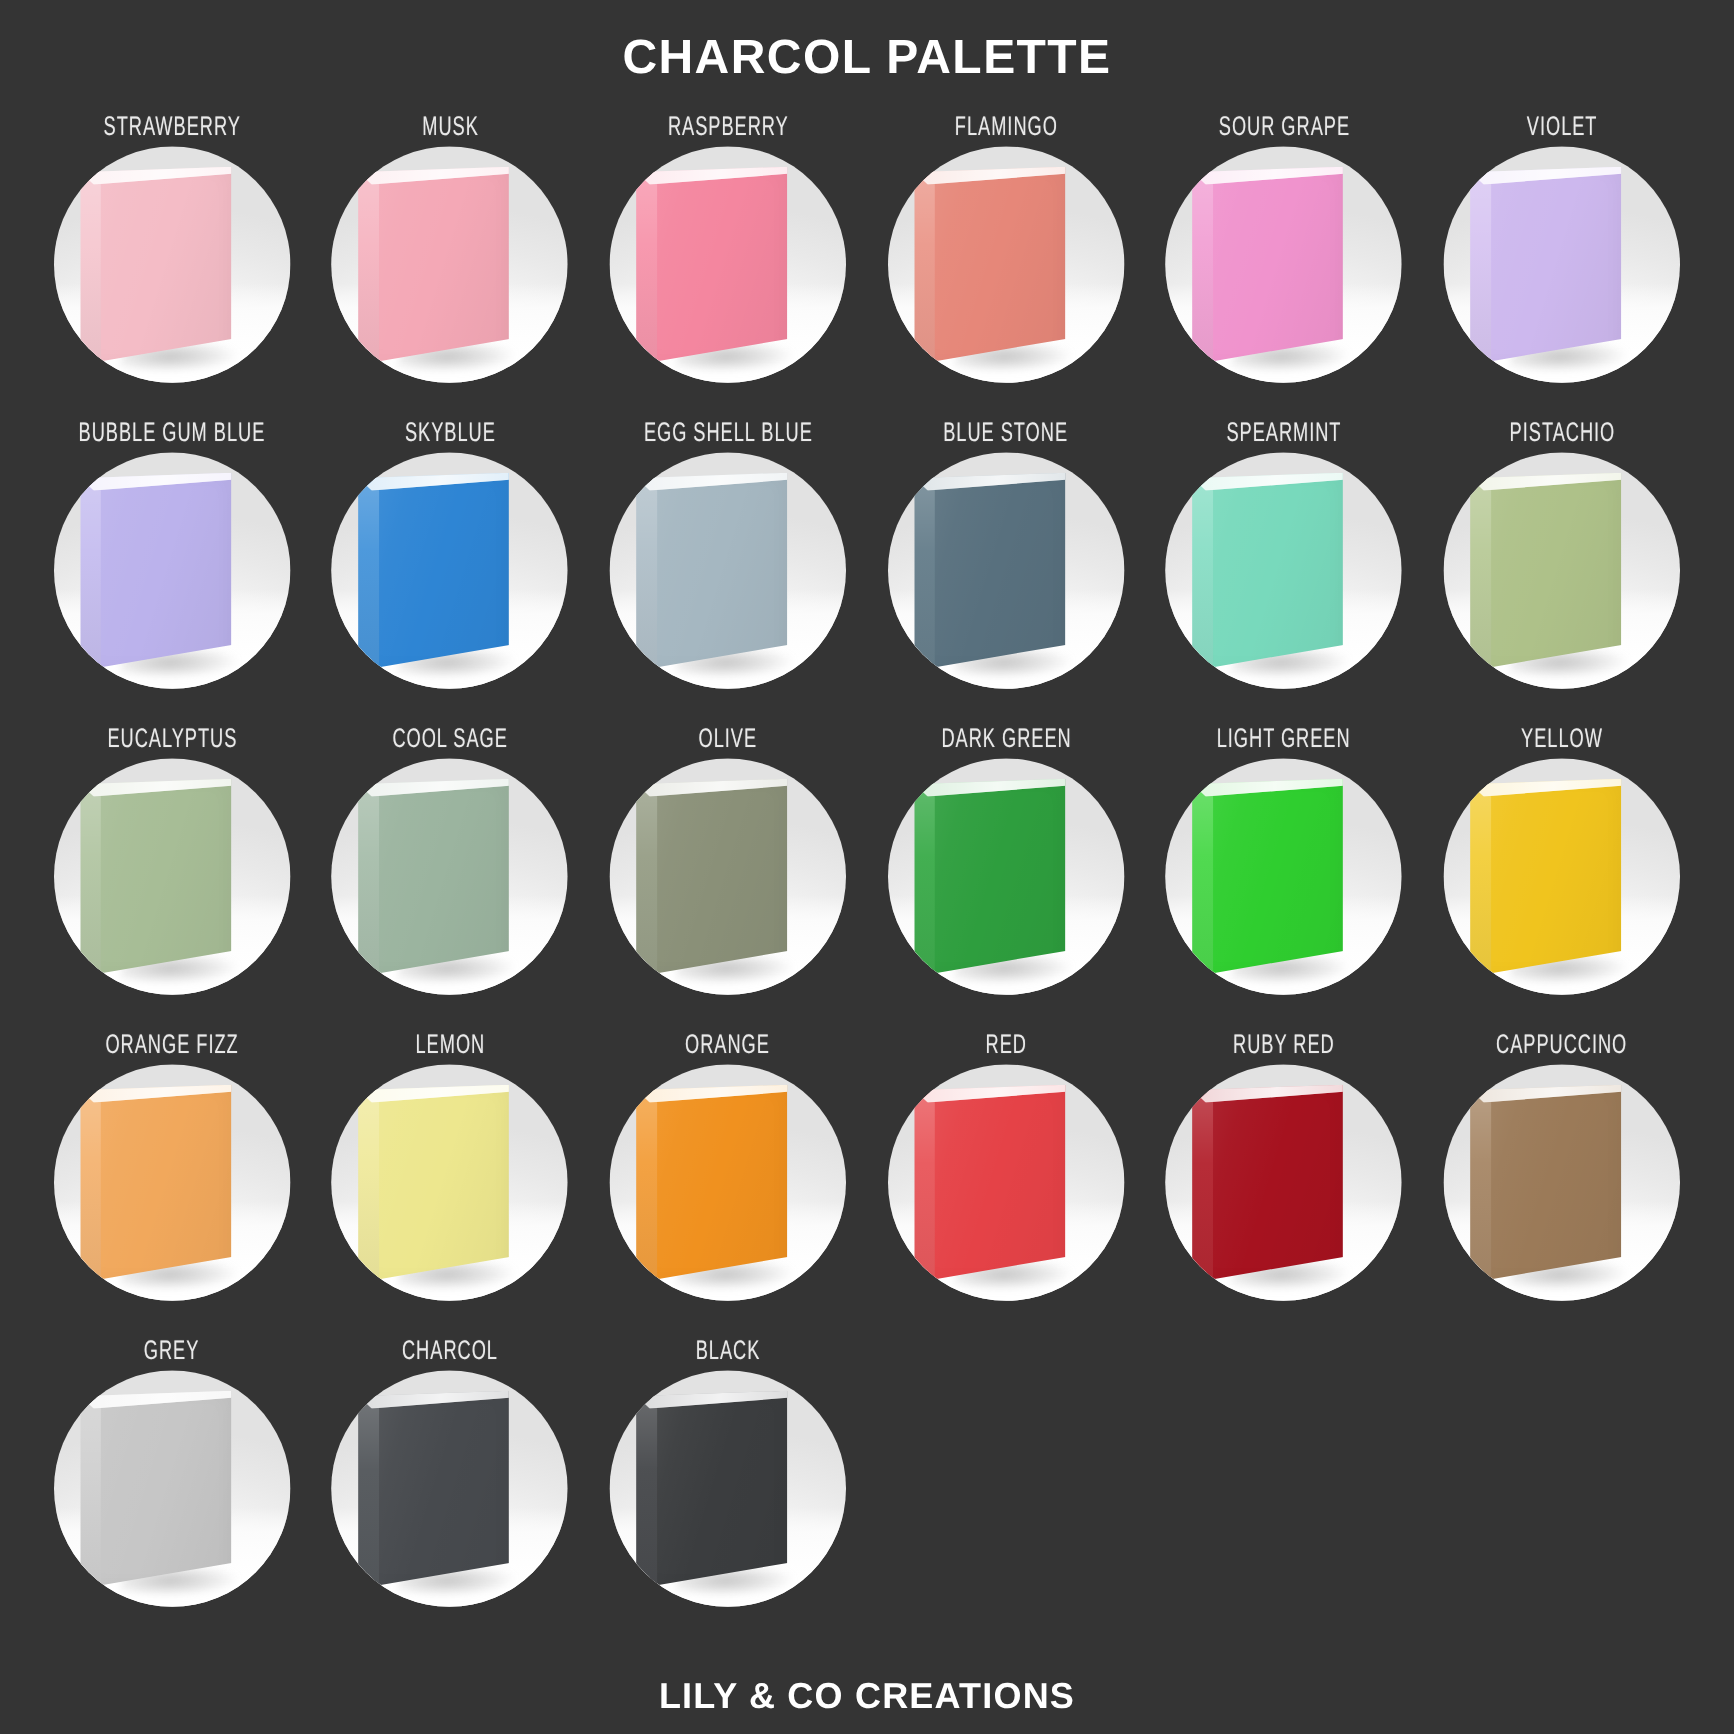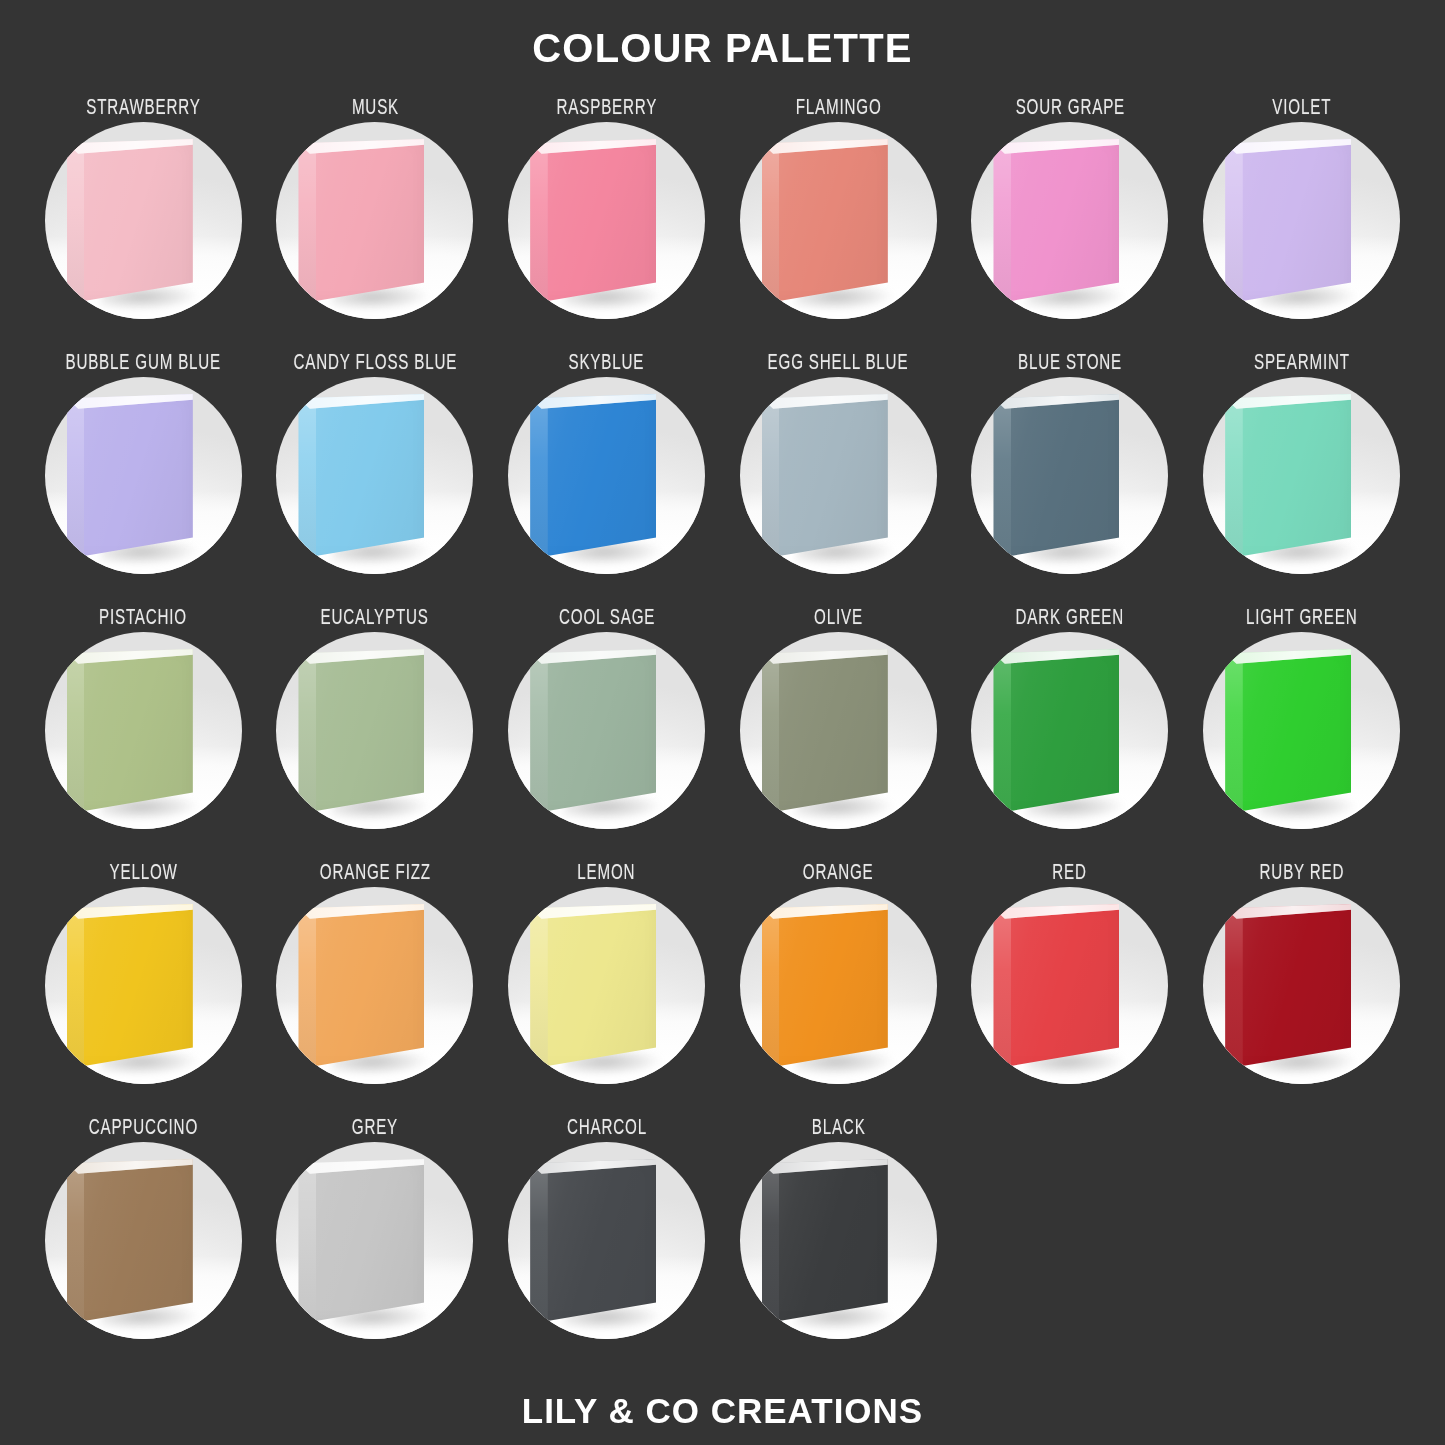--- a/index.html
+++ b/index.html
@@ -138,30 +138,30 @@
   }
 
   
   #brand-footer {
     position: absolute;
     left: 0;
     right: 0;
     bottom: 14px;
     text-align: center;
     color: #ffffff;
-    font-size: 35px;
+    font-size: 30px;
     font-weight: bold;
     letter-spacing: 1.0px;
     font-family: "Liberation Sans", sans-serif;
   }
 </style>
 </head>
 <body>
 
-<div id="palette-title">COLOUR PALETTE</div>
+<div id="palette-title">CHARCOL PALETTE</div>
 
 <div id="swatch-grid">
     <div class="swatch-cell">
       <div class="swatch-label">STRAWBERRY</div>
       <div class="swatch-circle">
         <div class="circle-floor"></div>
         <div class="sheet" style="--c-face: #F4BCC6; --c-edge: #F6C9D1; --c-top: #FBE3E7;">
           <div class="sheet-shadow"></div>
           <div class="sheet-face"></div>
           <div class="sheet-edge"></div>
@@ -235,32 +235,20 @@
         <div class="circle-floor"></div>
         <div class="sheet" style="--c-face: #BBB2EC; --c-edge: #C7BFF0; --c-top: #E8E4FA;">
           <div class="sheet-shadow"></div>
           <div class="sheet-face"></div>
           <div class="sheet-edge"></div>
           <div class="sheet-top"></div>
         </div>
       </div>
     </div>
     <div class="swatch-cell">
-      <div class="swatch-label">CANDY FLOSS BLUE</div>
-      <div class="swatch-circle">
-        <div class="circle-floor"></div>
-        <div class="sheet" style="--c-face: #82CBEC; --c-edge: #95D4F0; --c-top: #D3ECFA;">
-          <div class="sheet-shadow"></div>
-          <div class="sheet-face"></div>
-          <div class="sheet-edge"></div>
-          <div class="sheet-top"></div>
-        </div>
-      </div>
-    </div>
-    <div class="swatch-cell">
       <div class="swatch-label">SKYBLUE</div>
       <div class="swatch-circle">
         <div class="circle-floor"></div>
         <div class="sheet" style="--c-face: #2E85D4; --c-edge: #4A97DB; --c-top: #B6D8F1;">
           <div class="sheet-shadow"></div>
           <div class="sheet-face"></div>
           <div class="sheet-edge"></div>
           <div class="sheet-top"></div>
         </div>
       </div>

